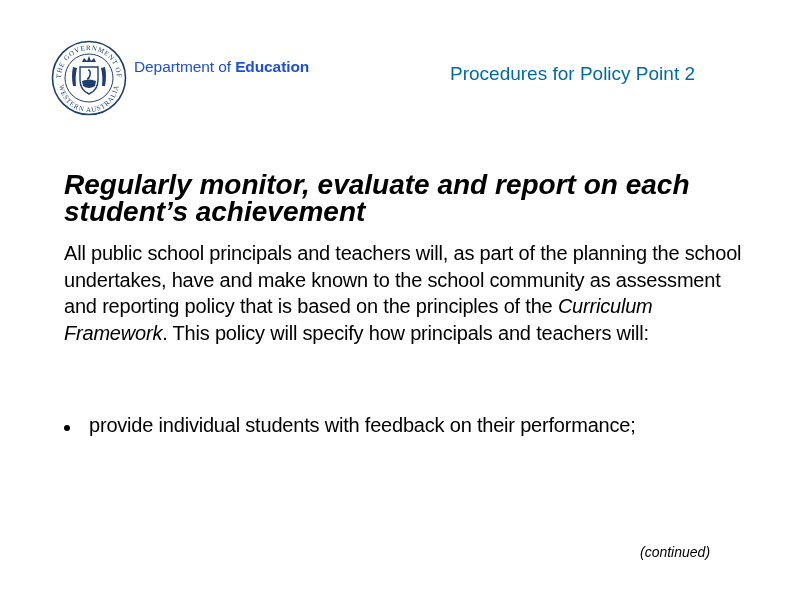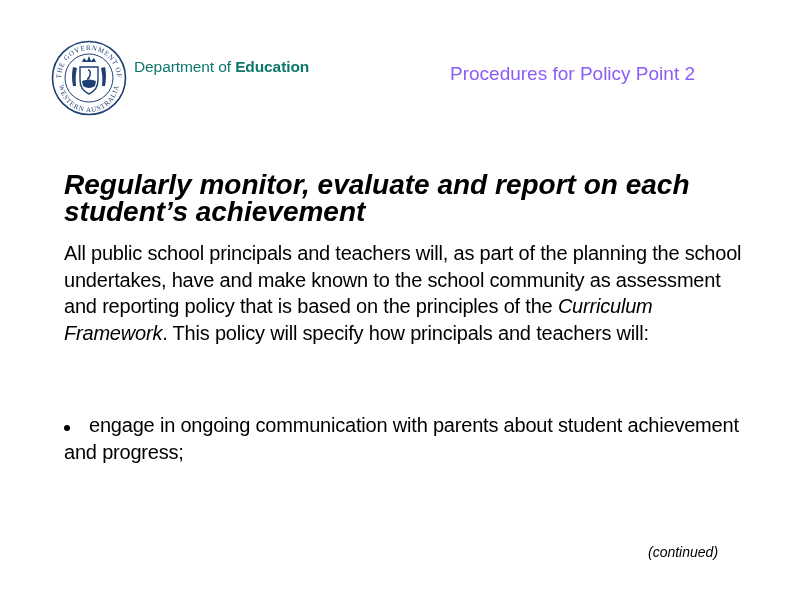--- a/index.html
+++ b/index.html
@@ -4,26 +4,26 @@
   <style>
     html, body { margin: 0; padding: 0; }
     body {
       width: 794px; height: 595px; background: #ffffff;
       position: relative; overflow: hidden;
       font-family: "Liberation Sans", sans-serif; color: #000;
     }
     .seal { position: absolute; left: 51px; top: 40px; width: 76px; height: 76px; }
     .dept {
       position: absolute; left: 134px; top: 58px;
-      font-size: 15.5px; color: #0f766e; letter-spacing: -0.1px;
+      font-size: 15.5px; color: #1d4ed8; letter-spacing: -0.1px;
     }
     .dept b { font-weight: bold; }
     .slide-title {
       position: absolute; left: 450px; top: 63px;
-      font-size: 19px; color: #8b5cf6;
+      font-size: 19px; color: #0369a1;
     }
     .heading {
       position: absolute; left: 64px; top: 171px; width: 640px;
       font-size: 28px; font-weight: bold; font-style: italic; line-height: 27px;
     }
     .para {
       position: absolute; left: 64px; top: 240px; width: 680px;
       font-size: 20px; line-height: 26.5px; letter-spacing: -0.2px;
     }
     .para i { font-style: italic; }
@@ -31,21 +31,21 @@
       position: absolute; left: 64px; top: 412px; width: 680px;
       font-size: 20px; line-height: 26.5px; letter-spacing: -0.2px;
     }
     .bullet-item { display: block; }
     .bullet-dot {
       display: inline-block; width: 6px; height: 6px; border-radius: 50%;
       background: #000; margin-right: 19px; vertical-align: middle; position: relative; top: 1px;
     }
     .continued {
       position: absolute; left: 640px; top: 544px;
-      font-size: 14px; font-style: italic; margin-left: 8px;
+      font-size: 14px; font-style: italic;
     }
   </style>
 </head>
 <body>
 
 <svg class="seal" viewBox="0 0 76 76">
   <defs>
     <path id="ringTop" d="M 10 38 A 28 28 0 0 1 66 38"></path>
     <path id="ringBot" d="M 8 42 A 30 30 0 0 0 68 42"></path>
   </defs>
@@ -75,17 +75,17 @@
 <div class="slide-title">Procedures for Policy Point 2</div>
 
 <div class="heading">Regularly monitor, evaluate and report on each student’s achievement</div>
 
 <div class="para">
   <span>All public school principals and teachers will, as part of the planning the school undertakes, have and make known to the school community as assessment and reporting policy that is based on the principles of the </span><i>Curriculum Framework</i><span>.  This policy will specify how principals and teachers will:</span>
 </div>
 
 <div class="bullets">
   <div class="bullet-item">
-    <span class="bullet-dot"></span><span>engage in ongoing communication with parents about student achievement and progress;</span>
+    <span class="bullet-dot"></span><span>provide individual students with feedback on their performance;</span>
   </div>
 </div>
 
 <div class="continued">(continued)</div>
 
 </body></html>

